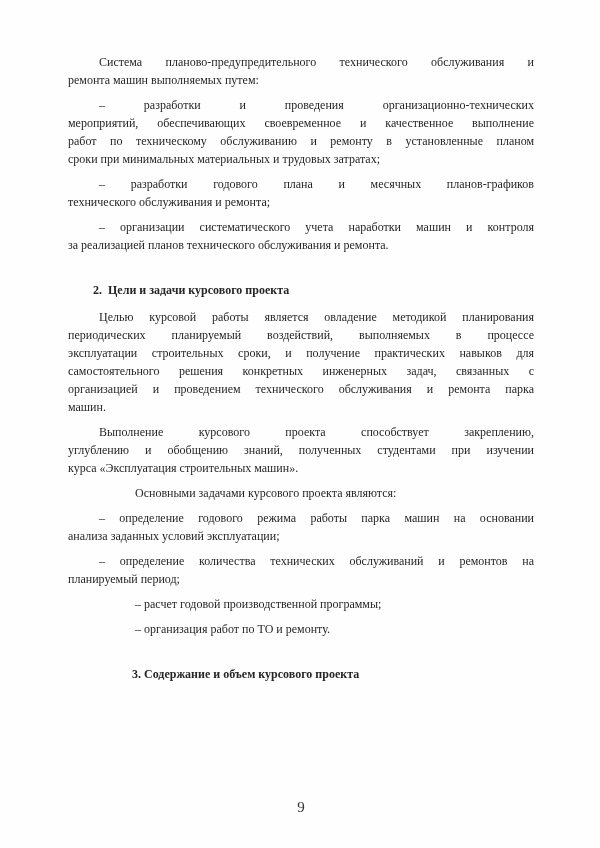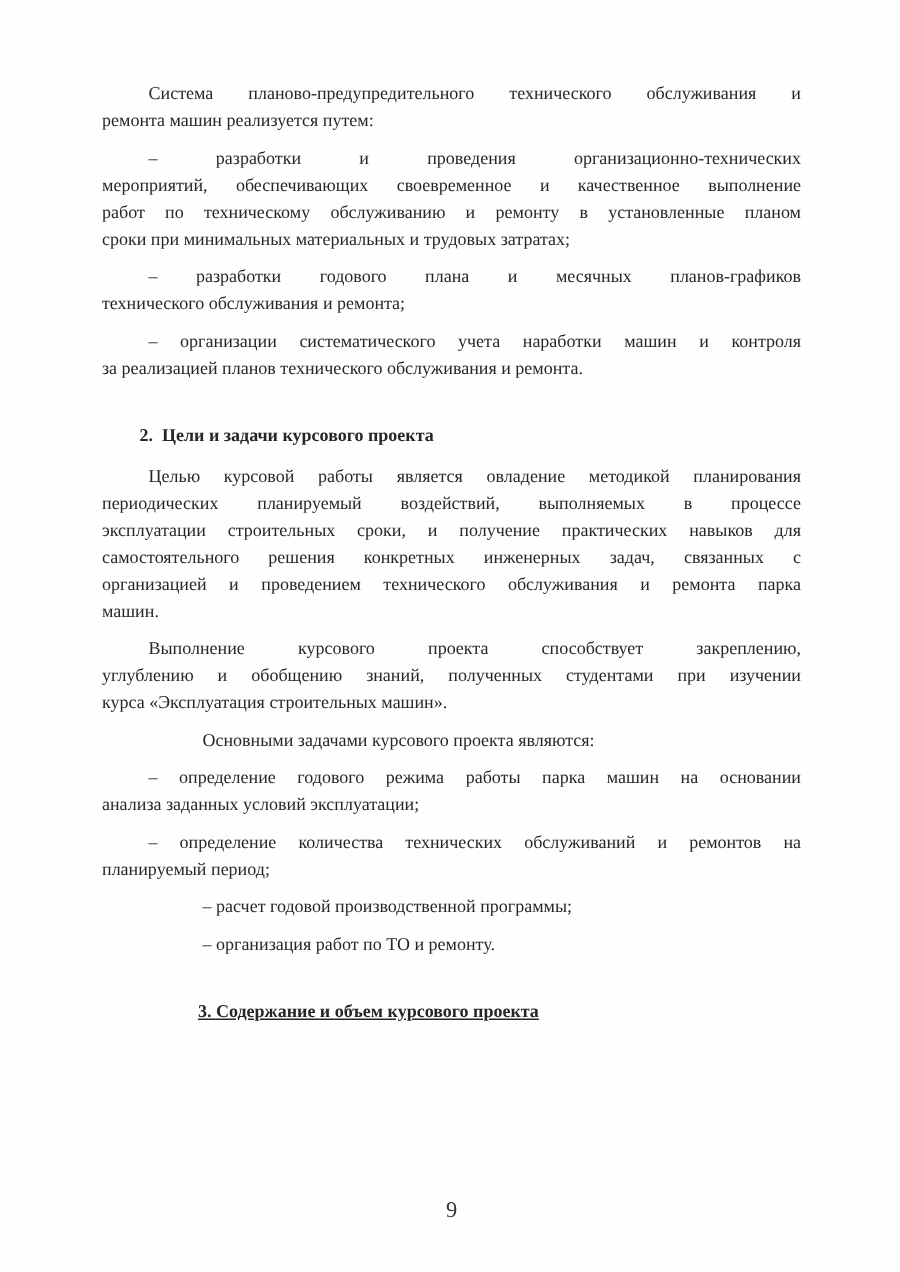--- a/index.html
+++ b/index.html
@@ -50,41 +50,40 @@
   }
   .block.heading .line {
     text-indent: 25px;
     text-align: right;
     text-align-last: left;
   }
   .block.heading-lg .line {
     text-indent: 64px;
     text-align: right;
     text-align-last: left;
-    text-decoration: underline;
   }
   .footer {
     position: absolute;
     left: 68px;
     top: 798px;
     width: 466px;
     text-align: center;
     font-size: 15px;
     line-height: 18px;
     color: #333333;
   }
 </style>
 </head>
 <body>
 
 <div class="page">
   <div class="content">
       <div class="block para">
         <div class="line first">Система планово-предупредительного технического обслуживания и</div>
-        <div class="line last">ремонта машин реализуется путем:</div>
+        <div class="line last">ремонта машин выполняемых путем:</div>
       </div>
       <div class="block para">
         <div class="line first">– разработки и проведения организационно-технических</div>
         <div class="line">мероприятий, обеспечивающих своевременное и качественное выполнение</div>
         <div class="line">работ по техническому обслуживанию и ремонту в установленные планом</div>
         <div class="line last">сроки при минимальных материальных и трудовых затратах;</div>
       </div>
       <div class="block para">
         <div class="line first">– разработки годового плана и месячных планов-графиков</div>
         <div class="line last">технического обслуживания и ремонта;</div>

